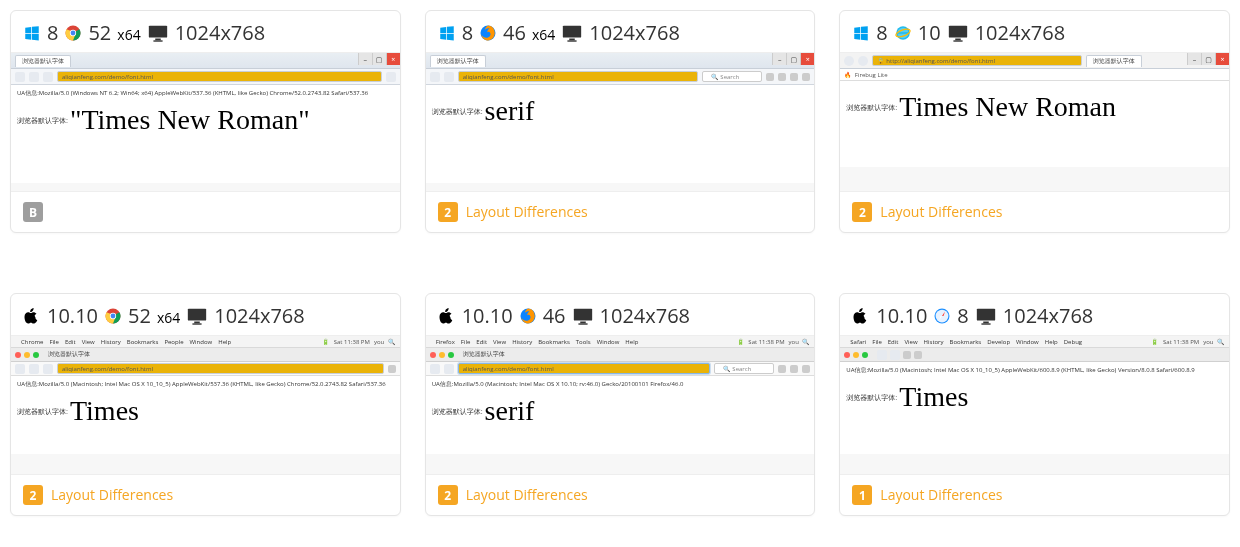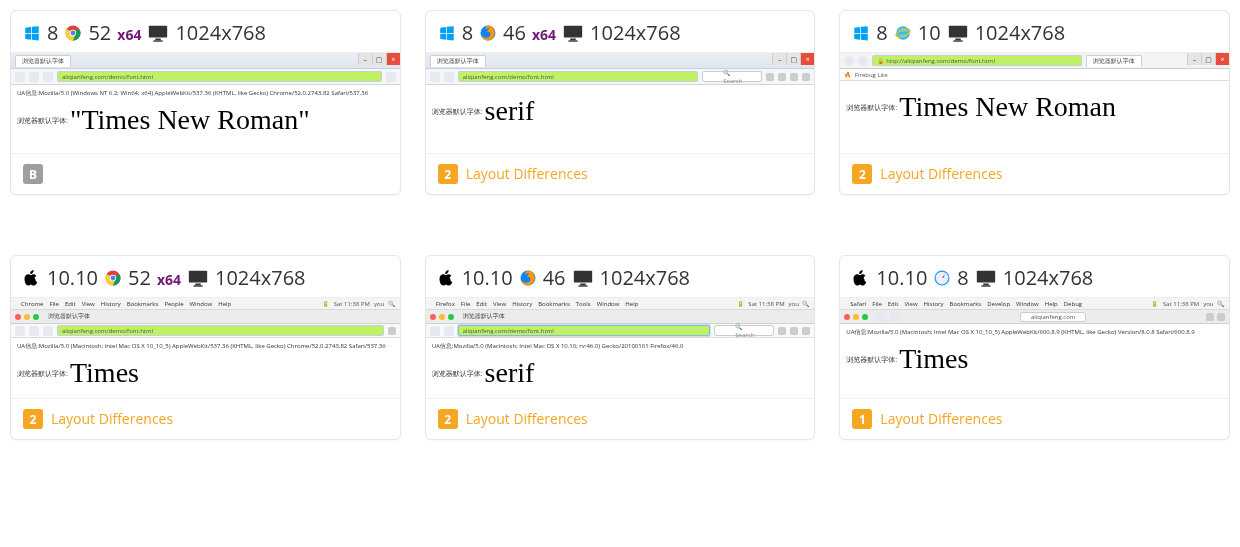--- a/index.html
+++ b/index.html
@@ -26,52 +26,52 @@
   }
   .card-header {
     display: flex;
     align-items: center;
     gap: 6px;
     padding: 8px 12px 6px 12px;
     font-size: 20px;
     color: #333;
     font-weight: 400;
   }
-  .card-header .small { font-size: 14px; color: #701a75; position: relative; top: 2px; font-weight: bold; }
+  .card-header .small { font-size: 14px; color: #000000; position: relative; top: 2px; }
   .ico { width: 18px; height: 18px; display: inline-flex; align-items: center; justify-content: center; }
   .ico svg { width: 100%; height: 100%; }
   .os-win { color: #00a1f1; }
   .os-mac { color: #000; }
   .monitor { color: #333; width: 22px; height: 22px; }
   .screenshot {
     background: #f7f7f7;
     border-top: 1px solid #eee;
     border-bottom: 1px solid #eee;
-    height: 102px;
+    height: 140px;
     position: relative;
     overflow: hidden;
     font-size: 7px;
     color: #444;
   }
   .chrome-bar-win {
     background: linear-gradient(#e9eef3,#dfe6ee);
     height: 16px;
     display: flex;
     align-items: center;
     padding: 0 4px;
     gap: 3px;
     border-bottom: 1px solid #c8cfd8;
     position: relative;
   }
   .win-btns { position: absolute; right: 0; top: 0; display: flex; }
   .win-btn { width: 14px; height: 12px; background: #e5e5e5; border-left: 1px solid #ccc; font-size: 7px; display:flex;align-items:center;justify-content:center;}
   .win-btn.close { background: #e74c3c; color: #fff; }
   .tab { background: #fff; border: 1px solid #c8cfd8; border-bottom: none; height: 12px; padding: 0 6px; font-size: 6px; display:flex; align-items:center; border-radius: 2px 2px 0 0;}
   .addr-row { background: #f4f6f9; height: 16px; display:flex; align-items:center; padding: 0 4px; gap:4px; border-bottom:1px solid #d0d6de;}
-  .addr-input { flex:1; background:#bef264; border:1px solid #c8cfd8; height:11px; border-radius:2px; font-size:6px; padding:0 4px; color:#555; display:flex; align-items:center;}
+  .addr-input { flex:1; background:#eab308; border:1px solid #c8cfd8; height:11px; border-radius:2px; font-size:6px; padding:0 4px; color:#555; display:flex; align-items:center;}
   .nav-btn { width:10px; height:10px; background:#e6eaf0; border-radius:2px; }
   .content-area { background:#fff; padding: 4px 6px; height: 98px; }
   .ua-line { font-size: 6px; color:#333; white-space: nowrap; overflow: hidden; }
   .font-display { font-family: "Times New Roman", serif; font-size: 28px; color:#000; margin-top: 6px; white-space: nowrap;}
   .font-label { font-size: 7px; font-family: "Microsoft YaHei", sans-serif; color:#333; margin-right:2px; vertical-align: 6px;}
   .mac-menubar { background:#f4f4f4; height:12px; display:flex; align-items:center; font-size:6px; gap:6px; padding:0 4px; color:#333; border-bottom:1px solid #d9d9d9;}
   .mac-menubar .right { margin-left:auto; display:flex; gap:4px; align-items:center; color:#555;}
   .mac-titlebar { background:#ececec; height:14px; display:flex; align-items:center; padding:0 4px; gap:3px; border-bottom:1px solid #d0d0d0;}
   .traffic { display:flex; gap:3px; }
   .traffic span { width:6px; height:6px; border-radius:50%; }
@@ -91,21 +91,21 @@
     display:inline-flex; align-items:center; justify-content:center;
     font-size: 12px; font-weight:700; color:#fff;
   }
   .badge-base { background:#9e9e9e; }
   .badge-diff { background:#f5a623; }
   .footer-text { color:#333; }
   .footer-text.link { color:#f5a623; border-bottom:1px dotted transparent; cursor:pointer;}
   .footer-text.base { border-bottom:1px dotted #999; }
   .safari-field { background:#fff; border:1px solid #ccc; border-radius:3px; font-size:6px; padding:0 10px; height:10px; display:flex; align-items:center; color:#555;}
   .ff-addr-mac .addr-input { border-color:#88b7e6; box-shadow:0 0 0 1px rgba(100,160,220,.3);}
-  .ff-search { width:60px; background:#fff; border:1px solid #ccc; height:11px; border-radius:2px; font-size:6px; padding:0 20px; display:flex; align-items:center; color:#888;}
+  .ff-search { width:60px; background:#fff; border:1px solid #ccc; height:11px; border-radius:2px; font-size:6px; padding:0 8px; display:flex; align-items:center; color:#888;}
   .tool-ico { width:8px; height:8px; background:#ccc; border-radius:2px;}
 </style>
 </head>
 <body>
 
 <div class="grid">
 
   <div class="card">
     <div class="card-header">
       <span class="ico os-win">
@@ -456,23 +456,20 @@
         <span class="right">🔋 <span>Sat 11:38 PM</span> <span>you</span> 🔍</span>
       </div>
       <div class="mac-titlebar">
         <div class="traffic">
             <span class="tl-r"></span>
             <span class="tl-y"></span>
             <span class="tl-g"></span>
           </div>
         <div class="nav-btn" style="margin-left:6px"></div>
           <div class="nav-btn"></div>
-        <div style="flex:1; display:flex; justify-content:center;">
-          <div class="safari-field">aliqianfeng.com</div>
-        </div>
         <div class="tool-ico"></div>
           <div class="tool-ico"></div>
       </div>
       <div class="content-area" style="height:92px">
         <div class="ua-line">UA信息:Mozilla/5.0 (Macintosh; Intel Mac OS X 10_10_5) AppleWebKit/600.8.9 (KHTML, like Gecko) Version/8.0.8 Safari/600.8.9</div>
         <div class="font-display"><span class="font-label">浏览器默认字体:</span><span>Times</span></div>
       </div>
     </div>
     <div class="footer">
       <span class="badge badge-diff">1</span>

